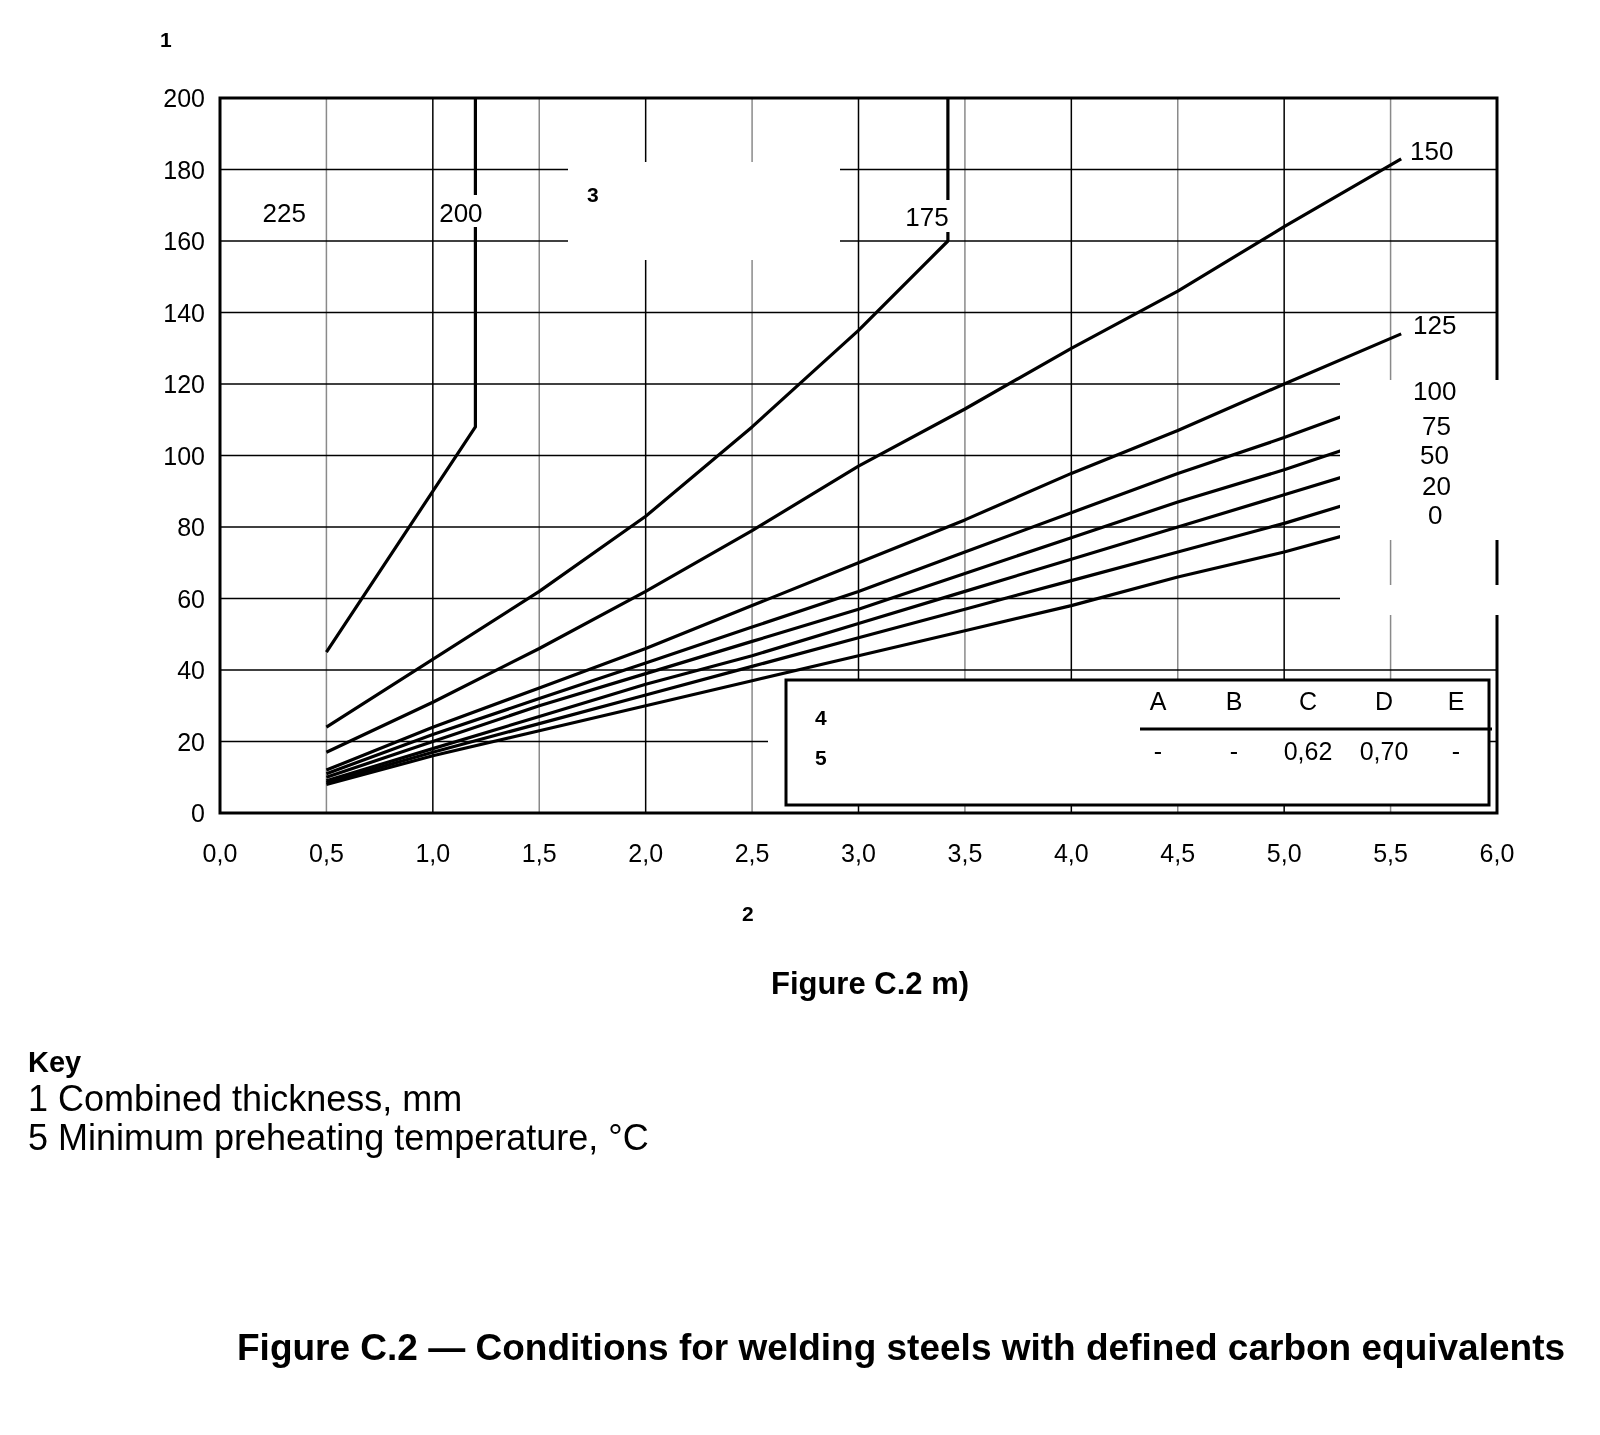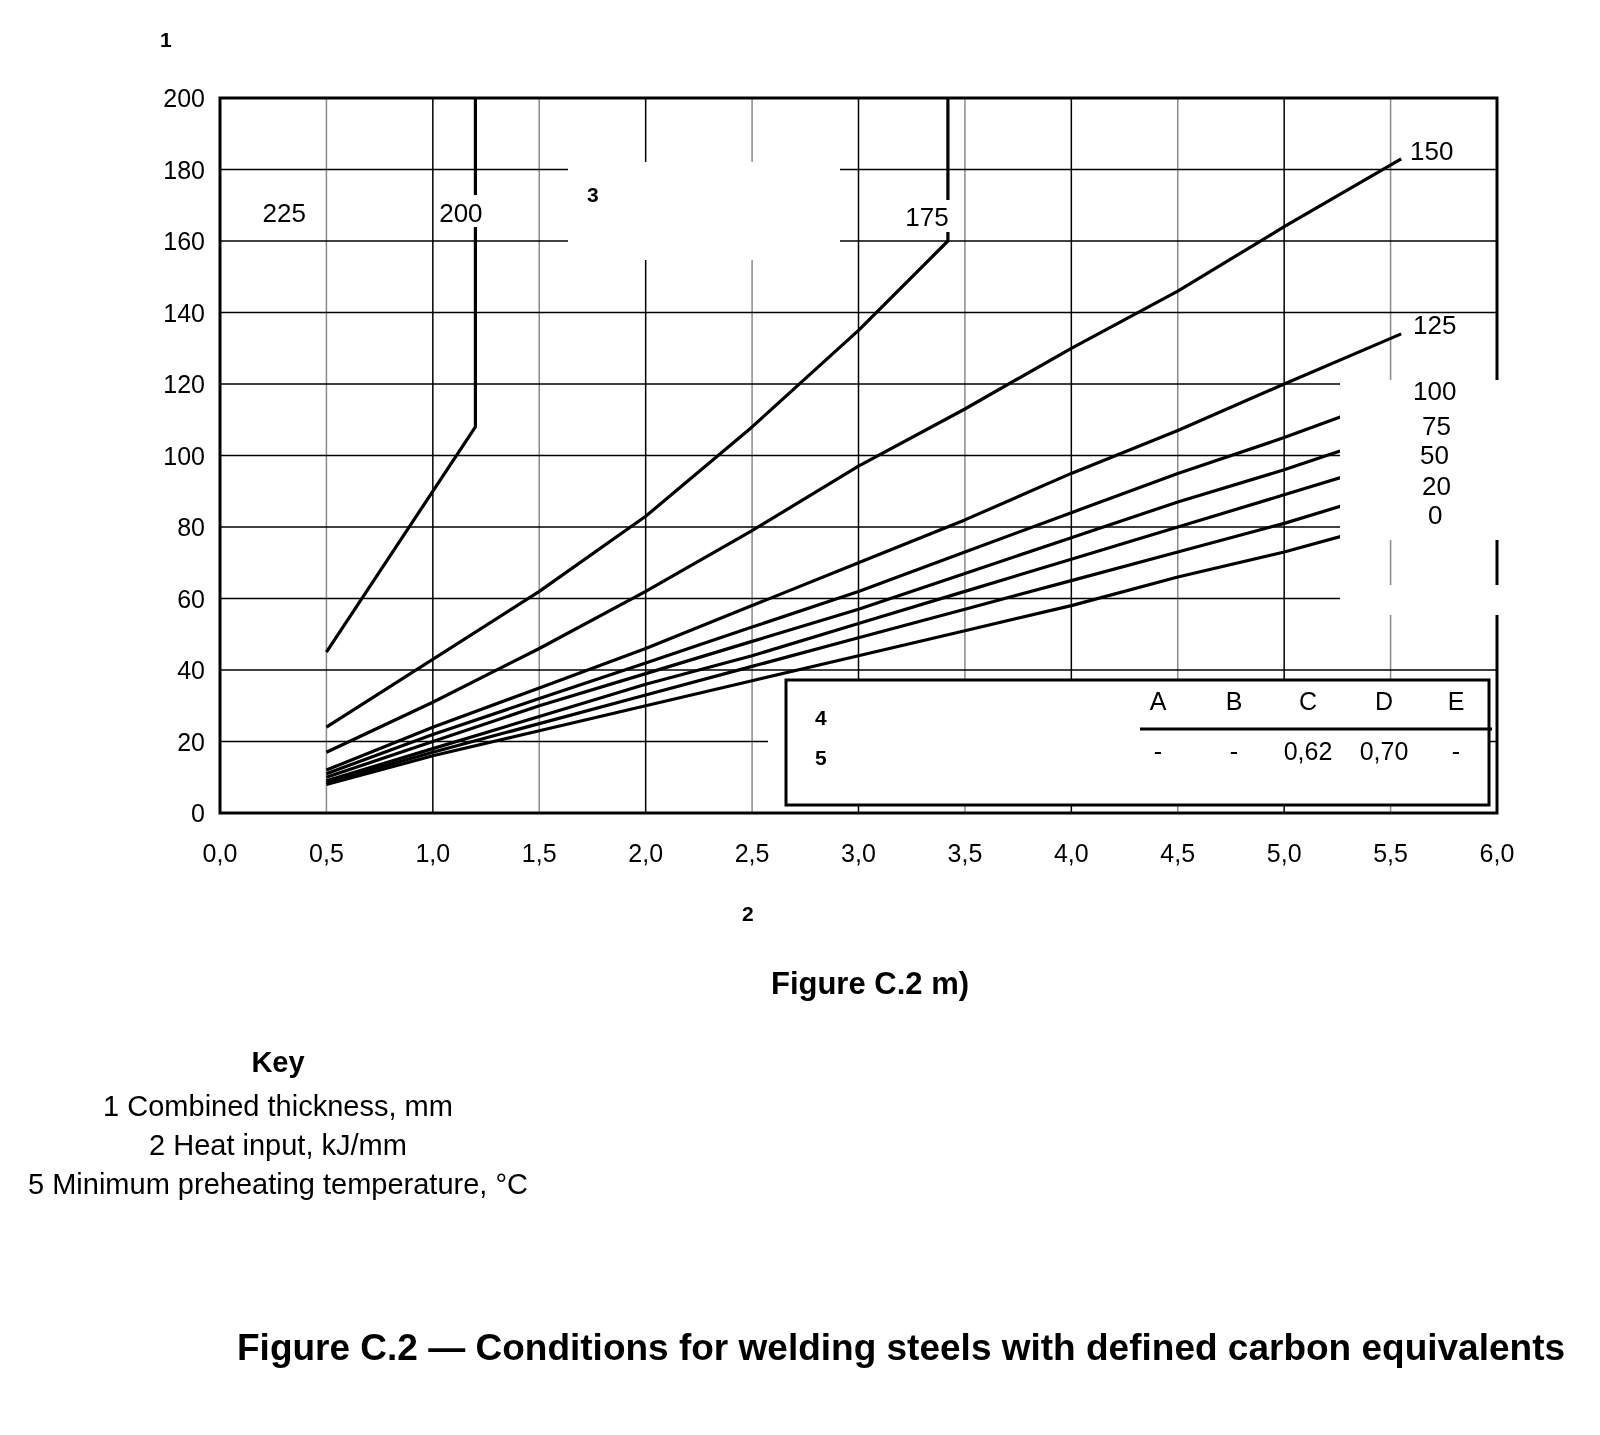--- a/index.html
+++ b/index.html
@@ -4,22 +4,22 @@
 <style>
   html, body { margin: 0; padding: 0; background: #ffffff; }
   body { width: 1600px; height: 1435px; position: relative; font-family: "Liberation Sans", sans-serif; color: #000; overflow: hidden; }
   #chart-svg { position: absolute; left: 0; top: 0; }
   .axis-tick-label { font-family: "Liberation Sans", sans-serif; font-size: 25px; }
   .curve-label { font-family: "Liberation Sans", sans-serif; font-size: 26px; }
   .marker-label { font-family: "Liberation Sans", sans-serif; font-size: 21px; font-weight: bold; }
   .scale-text { font-family: "Liberation Sans", sans-serif; font-size: 25px; }
   .fig-sub { position: absolute; left: 0; width: 1740px; top: 966px; text-align: center; font-size: 31px; font-weight: bold; }
   .key { position: absolute; left: 28px; top: 1046px; }
-  .key-title { font-size: 29px; font-weight: bold; margin-bottom: 8px; text-align: center; }
-  .key-item { font-size: 29px; line-height: 39px; text-align: center; }
+  .key-title { font-size: 29px; font-weight: bold; margin-bottom: 0; }
+  .key-item { font-size: 36px; line-height: 39px; }
   .fig-caption { position: absolute; left: 237px; top: 1327px; font-size: 37px; font-weight: bold; }
 </style>
 </head>
 <body>
 
 <svg id="chart-svg" width="1600" height="960" xmlns="http://www.w3.org/2000/svg">
   <g id="grid">
       <line x1="326.41666666666663" y1="98" x2="326.41666666666663" y2="813" stroke="#8a8a8a" stroke-width="1.5"></line>
       <line x1="432.8333333333333" y1="98" x2="432.8333333333333" y2="813" stroke="#000" stroke-width="1.5"></line>
       <line x1="539.25" y1="98" x2="539.25" y2="813" stroke="#8a8a8a" stroke-width="1.5"></line>
@@ -127,17 +127,16 @@
         <text x="1456" y="760" text-anchor="middle" class="scale-text">-</text>
       </g>
   </g>
 </svg>
 
 <div class="fig-sub">Figure C.2 m)</div>
 
 <div class="key">
   <div class="key-title">Key</div>
   <div class="key-item">1 Combined thickness, mm</div>
-  <div class="key-item">2 Heat input, kJ/mm</div>
   <div class="key-item">5 Minimum preheating temperature, °C</div>
 </div>
 
 <div class="fig-caption">Figure C.2 — Conditions for welding steels with defined carbon equivalents</div>
 
 </body></html>

